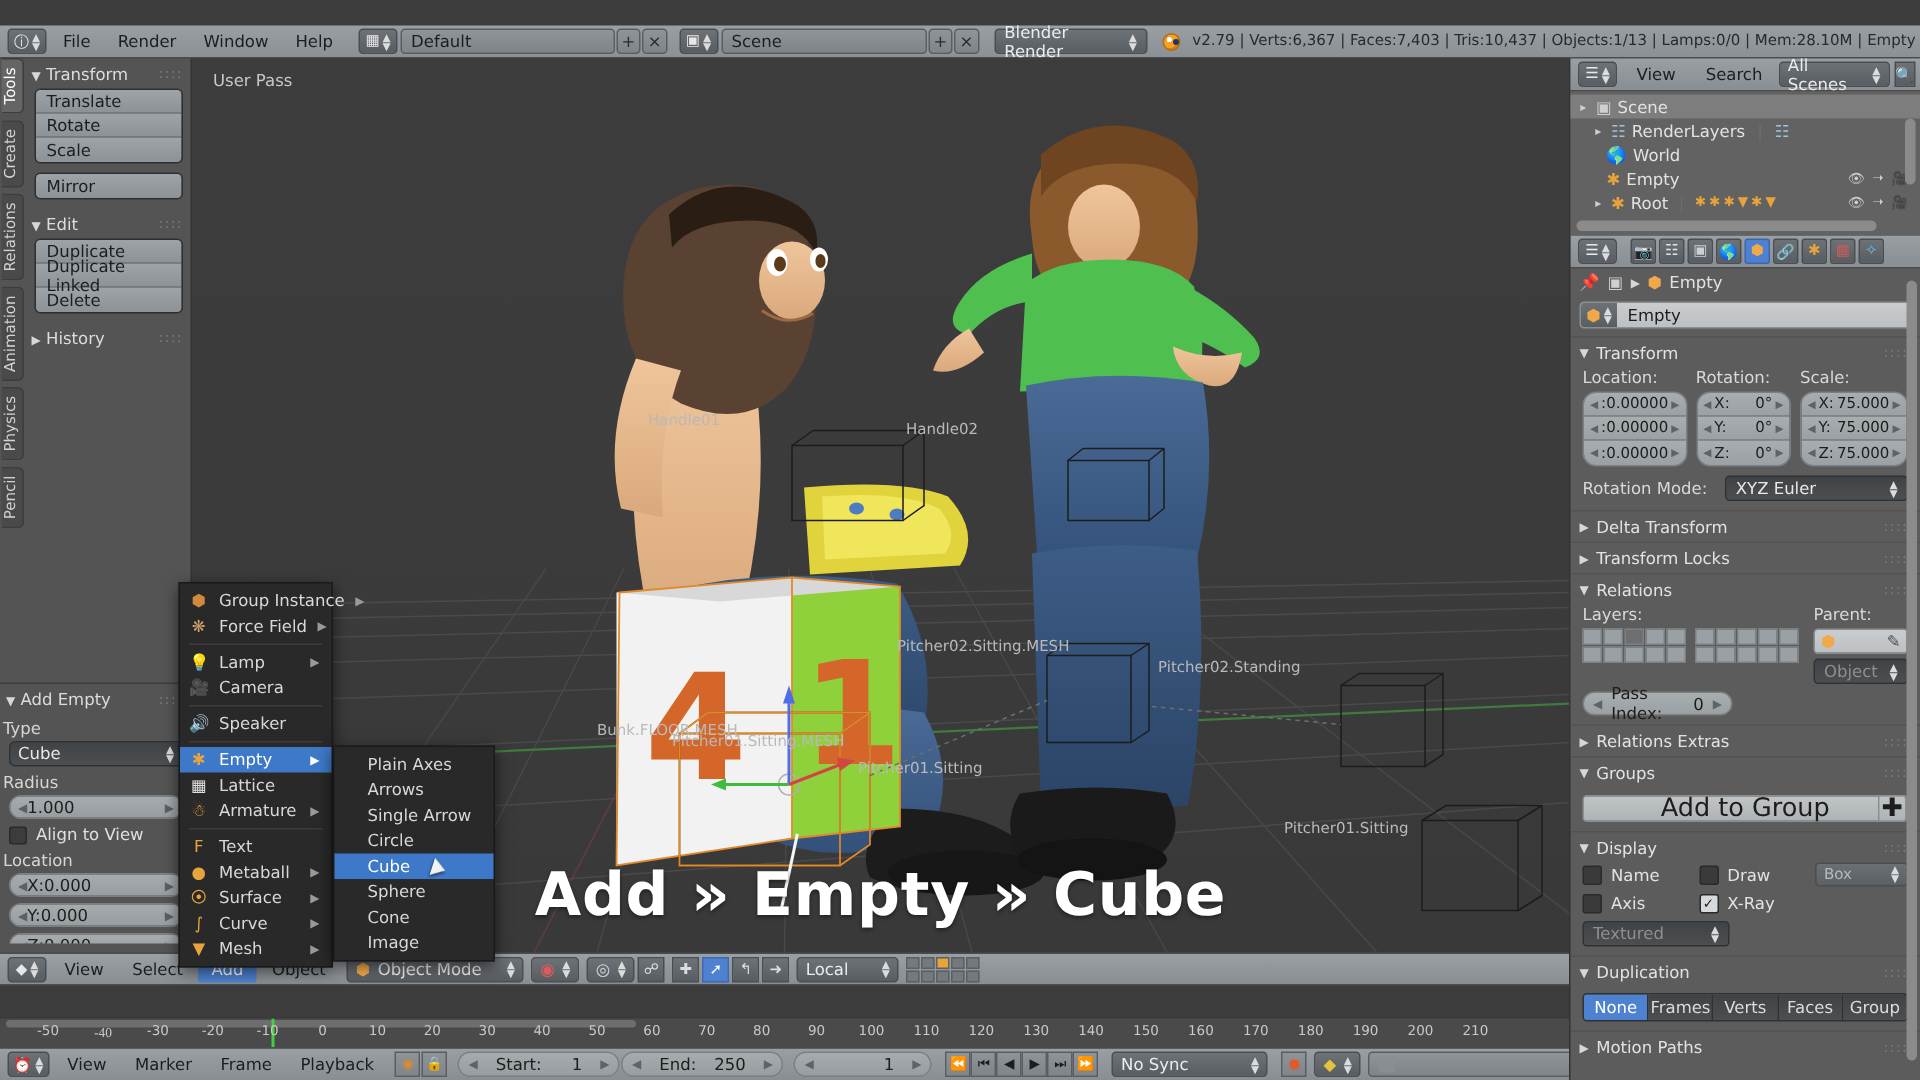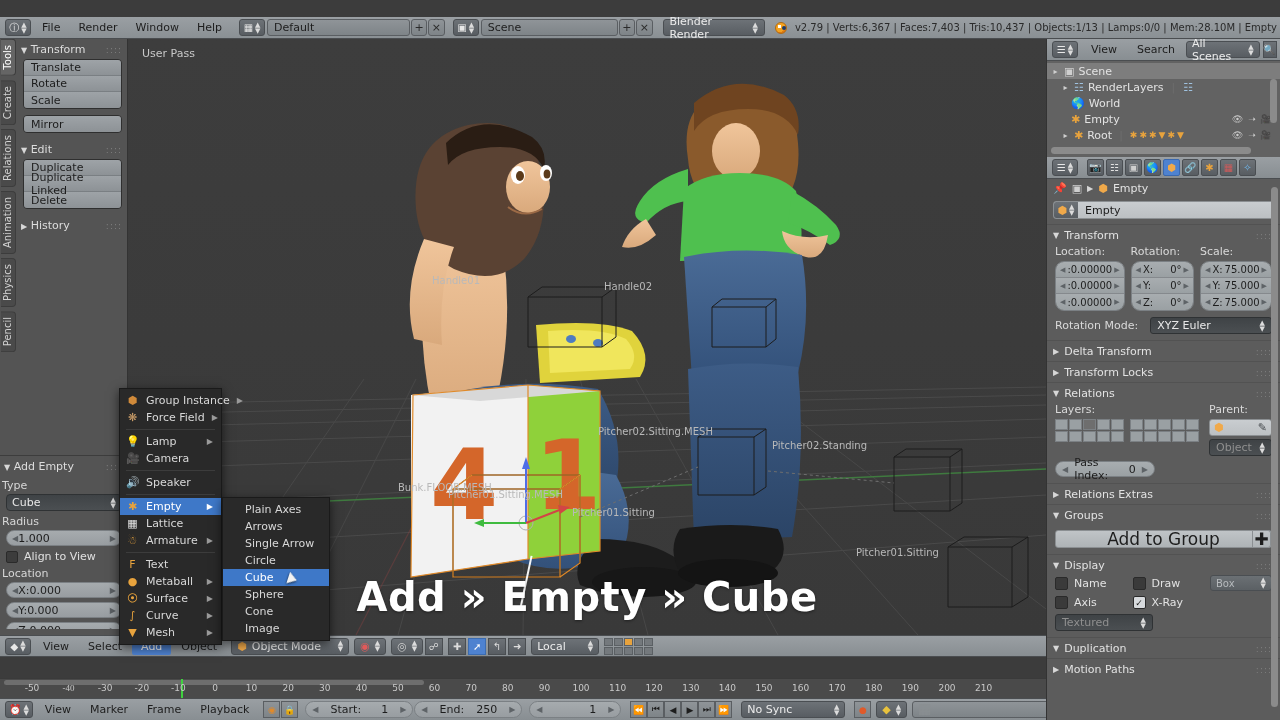--- a/index.html
+++ b/index.html
@@ -1163,20 +1163,27 @@
       </div>
     </div>
 
     <div class="psect">
       <span class="ptitle">
           <span class="tri">▼</span>
       <span>Duplication</span>
         </span>
       <span class="grip">::::</span>
     </div>
+    <div class="seg">
+      <div class="on">None</div>
+      <div>Frames</div>
+      <div>Verts</div>
+      <div>Faces</div>
+      <div>Group</div>
+    </div>
 
     <div class="psect">
       <span class="ptitle">
           <span class="tri">▶</span>
       <span>Motion Paths</span>
         </span>
       <span class="grip">::::</span>
     </div>
     <div class="props-vscroll"></div>
   </div>

